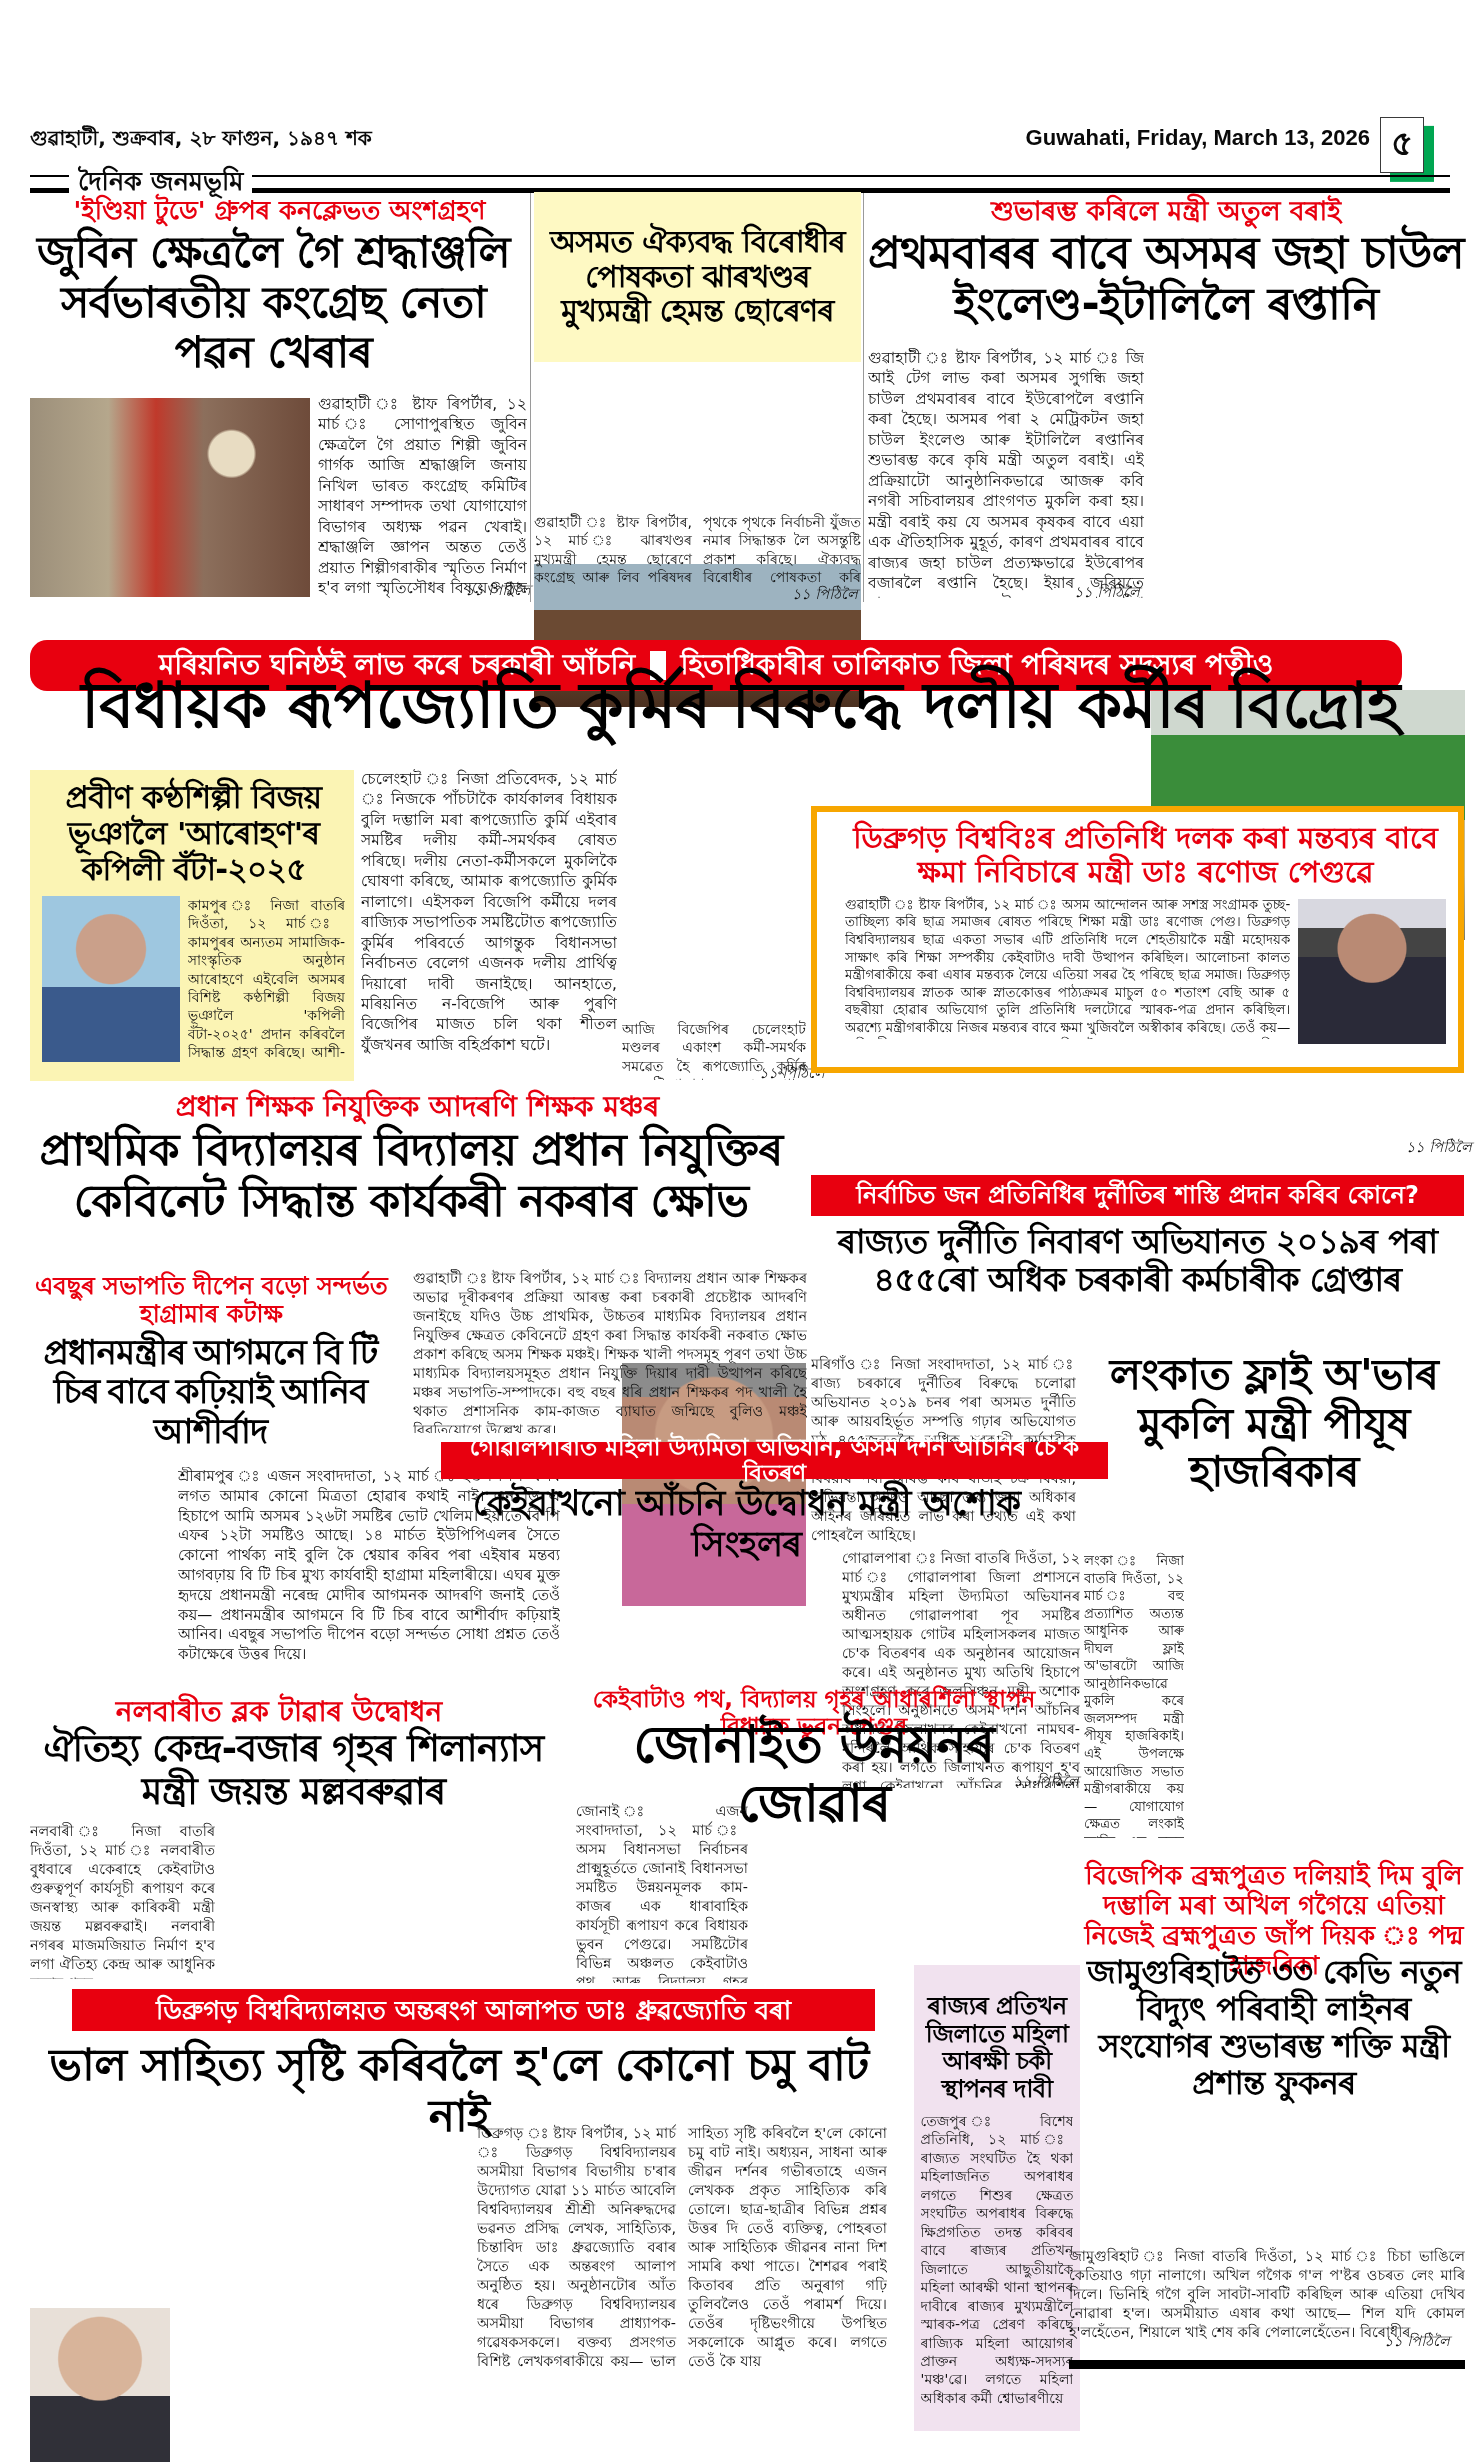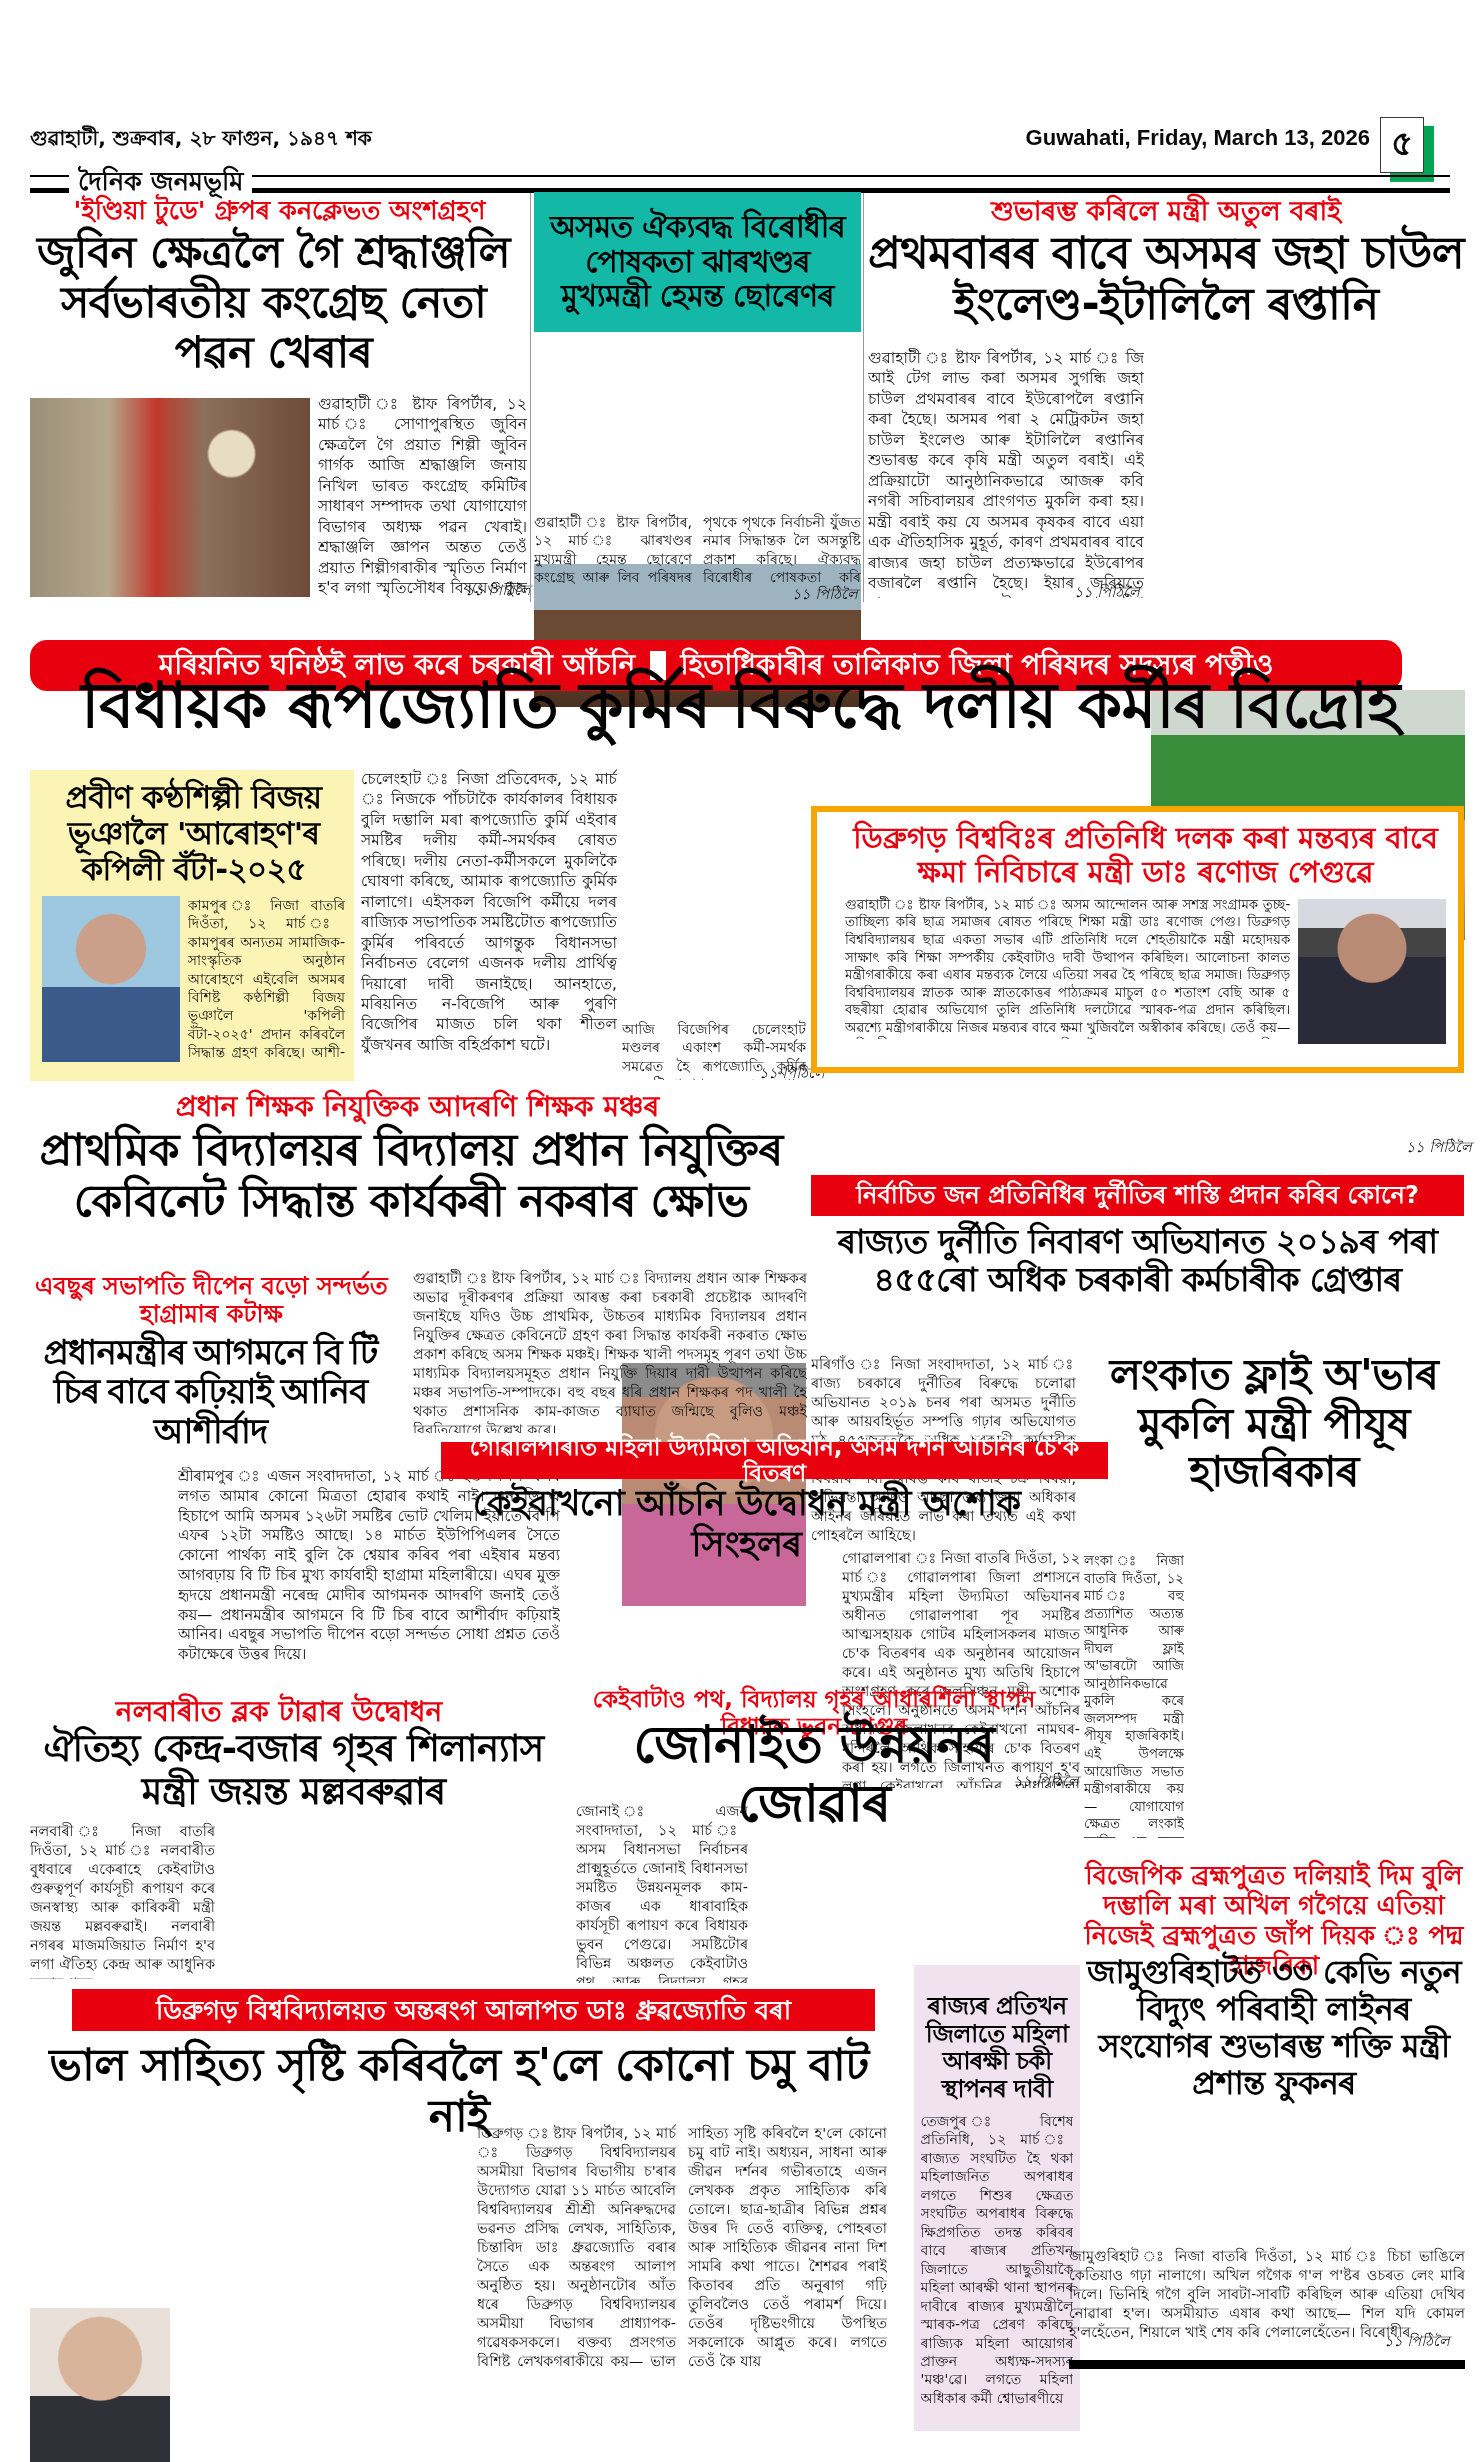--- a/index.html
+++ b/index.html
@@ -45,21 +45,21 @@
 </div>
 
 <div class="abs kicker" style="left:33px;top:195px;width:493px;font-size:25.5px;">'ইণ্ডিয়া টুডে' গ্ৰুপৰ কনক্লেভত অংশগ্ৰহণ</div>
 <div class="abs head" style="left:21px;top:228px;width:505px;font-size:43px;">জুবিন ক্ষেত্ৰলৈ গৈ শ্ৰদ্ধাঞ্জলি সৰ্বভাৰতীয় কংগ্ৰেছ নেতা পৱন খেৰাৰ</div>
 <div class="abs photo" style="left:30px;top:398px;width:280px;height:199px;background:radial-gradient(circle at 72% 28%, #e8dcc2 0 9%, rgba(0,0,0,0) 10%),linear-gradient(90deg,#9c8f7a,#b5a78c 28%,#c0392b 45%,#8c6f5c 62%,#6e4b3a);"></div>
 <div class="abs body-txt" style="left:318px;top:394px;width:209px;height:204px;font-size:15.5px;">গুৱাহাটী ঃ ষ্টাফ ৰিপৰ্টাৰ, ১২ মাৰ্চ ঃ সোণাপুৰস্থিত জুবিন ক্ষেত্ৰলৈ গৈ প্ৰয়াত শিল্পী জুবিন গাৰ্গক আজি শ্ৰদ্ধাঞ্জলি জনায় নিখিল ভাৰত কংগ্ৰেছ কমিটিৰ সাধাৰণ সম্পাদক তথা যোগাযোগ বিভাগৰ অধ্যক্ষ পৱন খেৰাই। শ্ৰদ্ধাঞ্জলি জ্ঞাপন অন্তত তেওঁ প্ৰয়াত শিল্পীগৰাকীৰ স্মৃতিত নিৰ্মাণ হ'ব লগা স্মৃতিসৌধৰ বিষয়েও বুজ লয়। তেওঁৰ সৈতে প্ৰদেশ কংগ্ৰেছৰ কেইবাগৰাকীও নেতা উপস্থিত থাকে। ইয়াৰ পাছতে গুৱাহাটীলৈ উভতি আহি তেওঁ 'ইণ্ডিয়া টুডে' গ্ৰুপৰ কনক্লেভত অংশগ্ৰহণ কৰি বিভিন্ন প্ৰসংগত বক্তব্য আগবঢ়ায়। বাতৰিটোৰ সবিশেষ ভিতৰৰ পৃষ্ঠাত আঘাত দিয়ে।</div>
 <div class="abs jump" style="left:465px;top:579px;">১১ পিঠিলৈ</div>
 
 <div class="abs vrule" style="left:530px;top:193px;width:1.1px;height:409px;"></div>
 
-<div class="abs head" style="left:534px;top:192px;width:327px;height:140px;background:#14b8a6;font-size:30px;padding:6.6px 7.8px;display:flex;align-items:center;justify-content:center;">অসমত ঐক্যবদ্ধ বিৰোধীৰ পোষকতা ঝাৰখণ্ডৰ মুখ্যমন্ত্ৰী হেমন্ত ছোৰেণৰ</div>
+<div class="abs head" style="left:534px;top:192px;width:327px;height:170px;background:#fef9c3;font-size:30px;padding:6.6px 7.8px;display:flex;align-items:center;justify-content:center;">অসমত ঐক্যবদ্ধ বিৰোধীৰ পোষকতা ঝাৰখণ্ডৰ মুখ্যমন্ত্ৰী হেমন্ত ছোৰেণৰ</div>
 <div class="abs photo" style="left:534px;top:365px;width:327px;height:143px;background:linear-gradient(180deg,#9db3c0 0 32%,#6b4a33 32% 62%,#4a2f1f);"></div>
 <div class="abs body-txt" style="left:534px;top:513px;width:327px;height:87px;font-size:14px;column-count:2;column-gap:11px;">গুৱাহাটী ঃ ষ্টাফ ৰিপৰ্টাৰ, ১২ মাৰ্চ ঃ ঝাৰখণ্ডৰ মুখ্যমন্ত্ৰী হেমন্ত ছোৰেণে কংগ্ৰেছ আৰু লিব পৰিষদৰ পৃথকে পৃথকে নিৰ্বাচনী যুঁজত নমাৰ সিদ্ধান্তক লৈ অসন্তুষ্টি প্ৰকাশ কৰিছে। ঐক্যবদ্ধ বিৰোধীৰ পোষকতা কৰি তেওঁ কয়— অসমত বিজেপিক পৰাস্ত কৰিবলৈ হ'লে বিৰোধী শক্তিসমূহ একত্ৰিত হোৱাৰ প্ৰয়োজন। প্ৰদেশ কংগ্ৰেছৰ সমিতিৰ নেতৃবৃন্দৰ সৈতে আজি তেওঁ এক আলোচনাত মিলিত হয়।</div>
 <div class="abs jump" style="left:792px;top:583px;">১১ পিঠিলৈ</div>
 
 <div class="abs vrule" style="left:863px;top:193px;width:1.1px;height:409px;"></div>
 
 <div class="abs kicker" style="left:869px;top:195px;width:594px;font-size:26.6px;">শুভাৰম্ভ কৰিলে মন্ত্ৰী অতুল বৰাই</div>
 <div class="abs head" style="left:868px;top:227px;width:596px;font-size:44px;">প্ৰথমবাৰৰ বাবে অসমৰ জহা চাউল ইংলেণ্ড-ইটালিলৈ ৰপ্তানি</div>
 <div class="abs body-txt" style="left:868px;top:348px;width:276px;height:250px;font-size:15.5px;">গুৱাহাটী ঃ ষ্টাফ ৰিপৰ্টাৰ, ১২ মাৰ্চ ঃ জি আই টেগ লাভ কৰা অসমৰ সুগন্ধি জহা চাউল প্ৰথমবাৰৰ বাবে ইউৰোপলৈ ৰপ্তানি কৰা হৈছে। অসমৰ পৰা ২ মেট্ৰিকটন জহা চাউল ইংলেণ্ড আৰু ইটালিলৈ ৰপ্তানিৰ শুভাৰম্ভ কৰে কৃষি মন্ত্ৰী অতুল বৰাই। এই প্ৰক্ৰিয়াটো আনুষ্ঠানিকভাৱে আজৰু কবি নগৰী সচিবালয়ৰ প্ৰাংগণত মুকলি কৰা হয়। মন্ত্ৰী বৰাই কয় যে অসমৰ কৃষকৰ বাবে এয়া এক ঐতিহাসিক মুহূৰ্ত, কাৰণ প্ৰথমবাৰৰ বাবে ৰাজ্যৰ জহা চাউল প্ৰত্যক্ষভাৱে ইউৰোপৰ বজাৰলৈ ৰপ্তানি হৈছে। ইয়াৰ জৰিয়তে ৰাজ্যৰ কৃষকসকলে উন্নত মূল্য আৰু বিশ্ব বজাৰৰ সুবিধা লাভ কৰিব। কাকতি পেকেজিঙৰ ব্যৱস্থাও অতি উন্নত বুলি তেওঁ মন্তব্য কৰে।</div>
 <div class="abs photo" style="left:1151px;top:348px;width:314px;height:250px;background:linear-gradient(180deg,#cfd8cf 0 18%,#3a8d3a 18% 52%,#c9b786 52% 74%,#7a7a6a);"></div>

